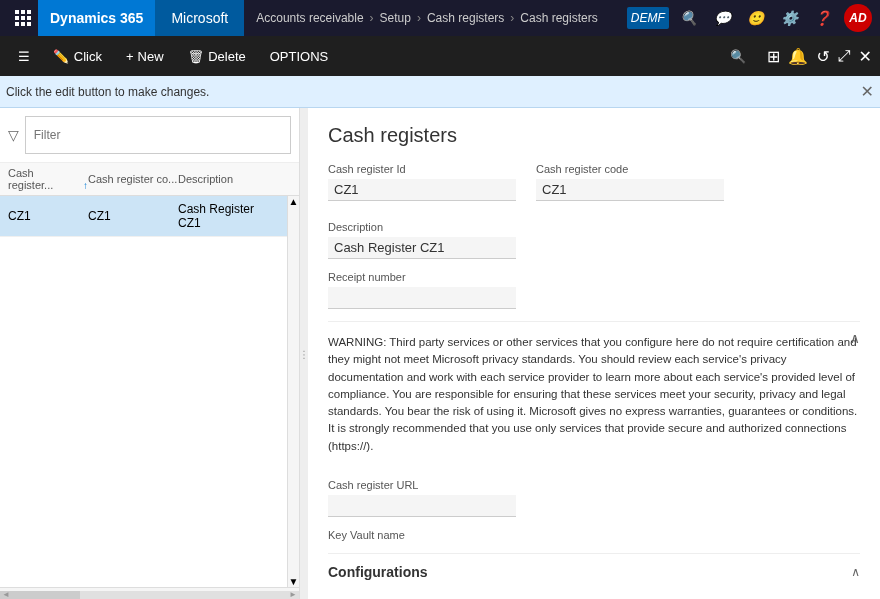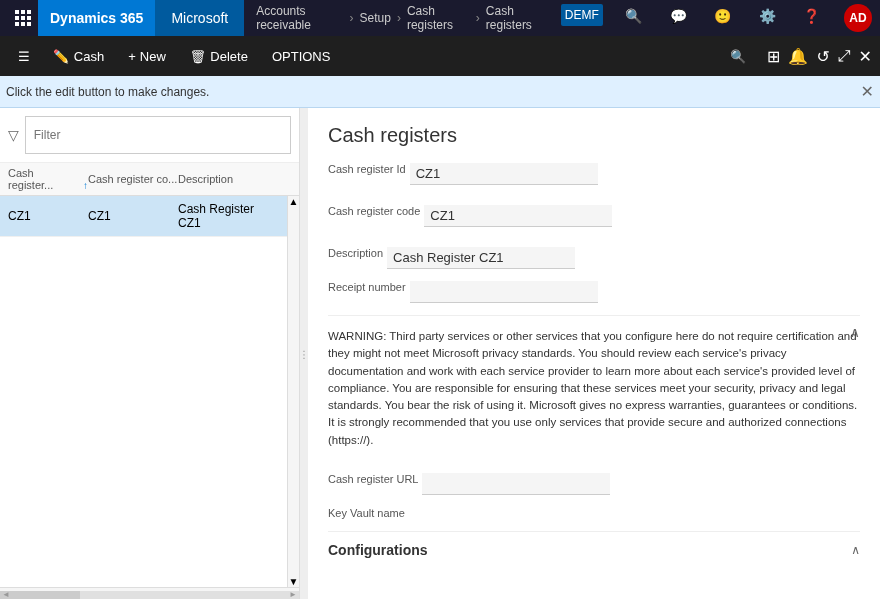--- a/index.html
+++ b/index.html
@@ -48,24 +48,25 @@
       align-items: center;
       padding: 0 12px;
       color: #ccc;
       font-size: 12px;
       flex: 1;
       gap: 6px;
     }
     .breadcrumb-sep { color: #888; }
     .nav-right {
       display: flex;
-      align-items: flex-start;
-      gap: 19px;
+      align-items: center;
+      gap: 8px;
       color: white;
       font-size: 13px;
+      font-style: italic;
     }
     .nav-right span { cursor: pointer; padding: 4px; }
     .nav-env {
       background: #005a9e;
       color: white;
       padding: 2px 8px;
       font-size: 12px;
       border-radius: 2px;
     }
     .nav-avatar {
@@ -209,20 +210,21 @@
       margin-bottom: 16px;
     }
     .form-row {
       display: flex;
       gap: 20px;
       margin-bottom: 12px;
       flex-wrap: wrap;
     }
     .form-field {
       display: flex;
+      flex-direction: column;
       gap: 4px;
     }
     .form-label {
       font-size: 11px;
       color: #555;
     }
     .form-input {
       border: none;
       border-bottom: 1px solid #ccc;
       padding: 3px 6px;
@@ -355,21 +357,21 @@
     </div>
   </div>
 </div>
 
 <div class="toolbar">
   <button class="toolbar-btn">
     <span>☰</span>
   </button>
   <button class="toolbar-btn">
     <span>✏️</span>
-    <span>Cash</span>
+    <span>Click</span>
   </button>
   <button class="toolbar-btn">
     <span>+</span>
     <span>New</span>
   </button>
   <button class="toolbar-btn">
     <span>🗑</span>
     <span>Delete</span>
   </button>
   <button class="toolbar-btn">

